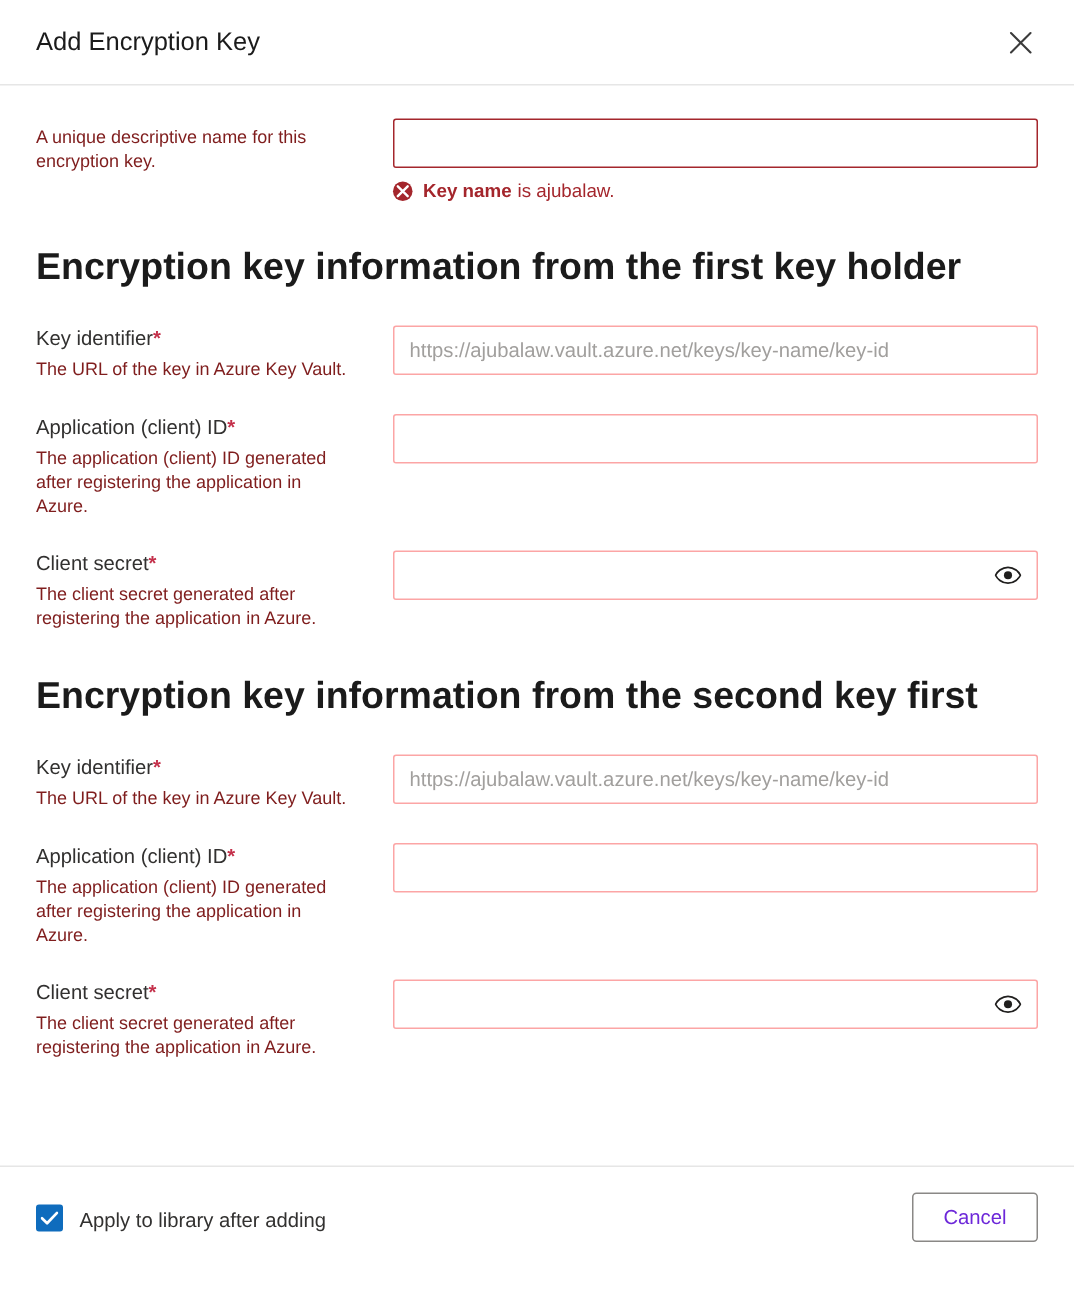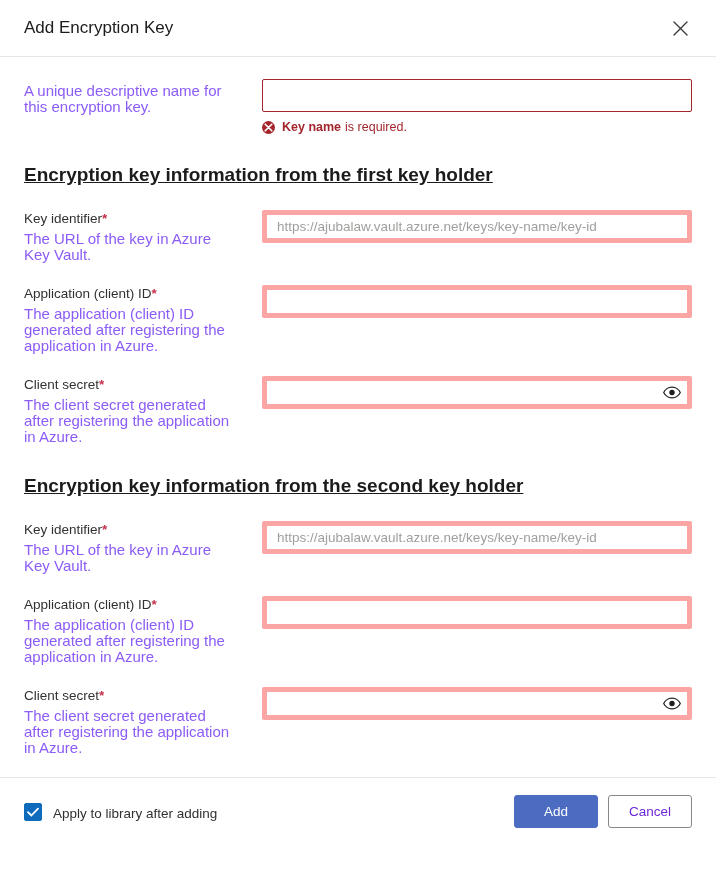--- a/index.html
+++ b/index.html
@@ -74,38 +74,38 @@
   .field-label {
     font-size: 13.5px;
     color: #323130;
     line-height: 17px;
   }
   .req {
     color: #c4314b;
     font-weight: 600;
   }
   .field-help {
-    font-size: 15px;
-    color: #8b5cf6;
+    font-size: 12px;
+    color: #7f1d1d;
     line-height: 16px;
     margin-top: 4px;
     max-width: 210px;
   }
   .field-right {
     flex: 1;
     min-width: 0;
   }
   .input-wrap {
     position: relative;
   }
   input.text-input {
     width: 100%;
     height: 33px;
     box-sizing: border-box;
-    border: 5px solid #fca5a5;
+    border: 1px solid #fca5a5;
     border-radius: 2px;
     padding: 0 10px;
     font-size: 13.5px;
     font-family: "Liberation Sans", sans-serif;
     color: #323130;
     background: #fff;
     outline: none;
   }
   input.text-input::placeholder {
     color: #a19f9d;
@@ -150,26 +150,25 @@
     text-align: center;
     margin-right: 7px;
     font-weight: 700;
     flex: 0 0 auto;
     position: relative;
   }
   .error-icon svg { position:absolute; top:2px; left:2px; }
   .error-strong { font-weight: 700; margin-right: 4px; }
 
   .section-title {
-    font-size: 19px;
+    font-size: 25px;
     font-weight: 700;
     color: #1b1b1b;
     margin-top: 30px;
     margin-bottom: 2px;
-    text-decoration: underline;
   }
 
   
   .dialog-footer {
     height: 68px;
     min-height: 68px;
     border-top: 1px solid #e6e6e6;
     display: flex;
     align-items: center;
     justify-content: space-between;
@@ -248,21 +247,21 @@
         <div class="input-wrap">
           <input class="text-input error" type="text" value="" style="">
         </div>
         <div class="error-msg">
           <span class="error-icon">
             <svg width="9" height="9" viewBox="0 0 9 9" xmlns="http://www.w3.org/2000/svg">
               <path d="M1.2 1.2 L7.8 7.8 M7.8 1.2 L1.2 7.8" stroke="#ffffff" stroke-width="1.6" stroke-linecap="round"></path>
             </svg>
           </span>
           <span class="error-strong">Key name</span>
-          <span>is required.</span>
+          <span>is ajubalaw.</span>
         </div>
       </div>
     </div>
 
     <div class="section-title">Encryption key information from the first key holder</div>
 
     <div class="field-row">
       <div class="field-left">
         <div class="field-label">
           <span>Key identifier</span><span class="req">*</span>
@@ -303,21 +302,21 @@
           <button class="reveal-btn" aria-label="Show">
             <svg width="18" height="13" viewBox="0 0 18 13" xmlns="http://www.w3.org/2000/svg">
               <path d="M9 1.2C4.8 1.2 1.7 4.3 0.7 6.5c1 2.2 4.1 5.3 8.3 5.3s7.3-3.1 8.3-5.3C16.3 4.3 13.2 1.2 9 1.2z" fill="none" stroke="#201f1e" stroke-width="1.2"></path>
               <circle cx="9" cy="6.5" r="2.7" fill="#201f1e"></circle>
             </svg>
           </button>
         </div>
       </div>
     </div>
 
-    <div class="section-title">Encryption key information from the second key holder</div>
+    <div class="section-title">Encryption key information from the second key first</div>
 
     <div class="field-row">
       <div class="field-left">
         <div class="field-label">
           <span>Key identifier</span><span class="req">*</span>
         </div>
         <div class="field-help">The URL of the key in Azure Key Vault.</div>
       </div>
       <div class="field-right">
         <div class="input-wrap">
@@ -365,18 +364,17 @@
   <div class="dialog-footer">
     <div class="checkbox-row">
       <span class="checkbox">
         <svg width="12" height="10" viewBox="0 0 12 10" xmlns="http://www.w3.org/2000/svg">
           <path d="M1 5.2 L4.4 8.5 L11 1.6" fill="none" stroke="#ffffff" stroke-width="1.8" stroke-linecap="round" stroke-linejoin="round"></path>
         </svg>
       </span>
       <span class="checkbox-label">Apply to library after adding</span>
     </div>
     <div class="footer-buttons">
-      <button class="btn btn-primary">Add</button>
       <button class="btn btn-secondary">Cancel</button>
     </div>
   </div>
 
 </div>
 
 </body></html>

